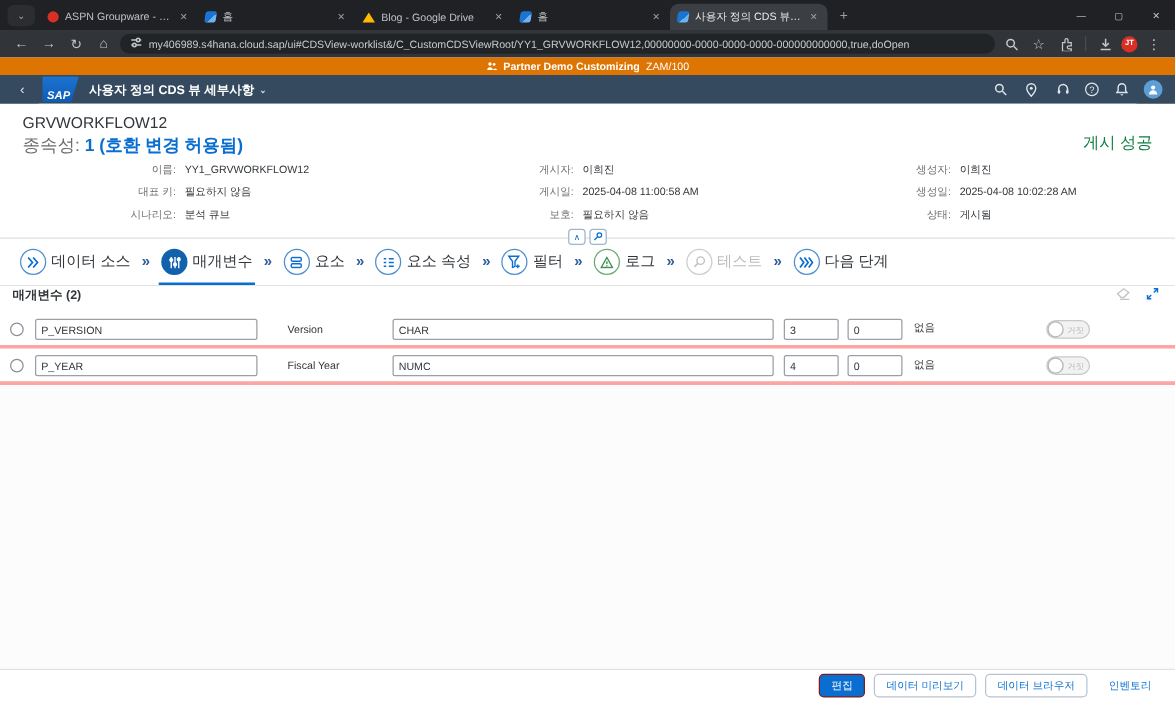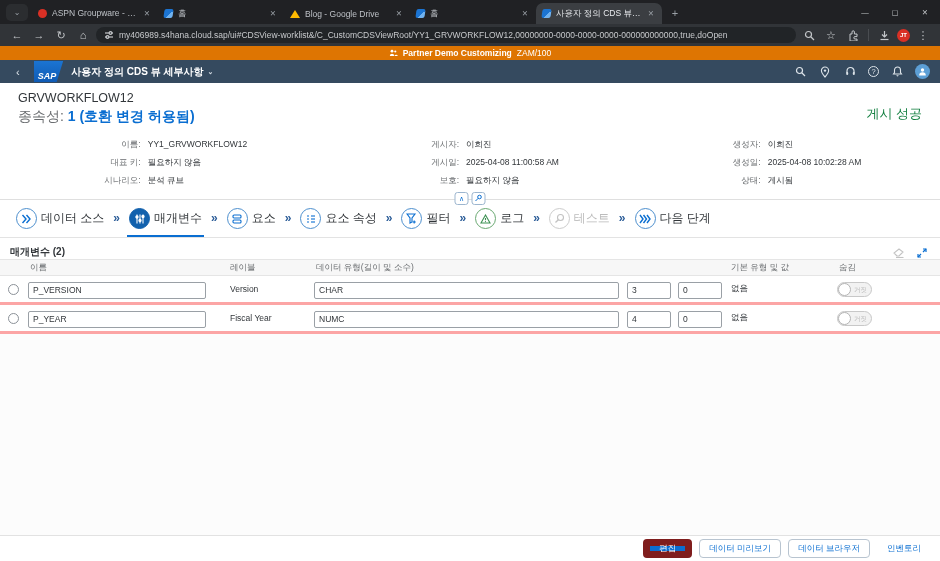--- a/index.html
+++ b/index.html
@@ -52,21 +52,21 @@
   .shell-help { border:1px solid #dde4ea; border-radius:50%; font-size:7.5px; width:11px; height:11px; }
   .shell-avatar { width:15px; height:15px; border-radius:50%; background:#5c9fd6; display:flex; align-items:center; justify-content:center; }
 
   
   .pagehead { background:#fff; padding:8px 18px 0 18px; flex:none;border-radius:32px; }
   .head-top { display:flex; align-items:flex-start; }
   .obj-title { font-size:12.5px; color:#32363a; }
   .dep-line { font-size:14px; color:#6a6d70; margin-top:3px; }
   .dep-line a { color:#0a6ed1; text-decoration:none; font-weight:600; cursor:pointer; }
   .pub-status { margin-left:auto; font-size:13px; color:#107e3e; margin-top:14px; }
-  .fields { display:flex; margin-top:13px;justify-content:center; }
+  .fields { display:flex; margin-top:4px;justify-content:center; }
   .fcol { display:grid; grid-template-columns:auto auto; column-gap:7px; row-gap:6px; align-content:start; }
   .fcol1 { width:300px; } .fcol2 { width:330px; } .fcol3 { flex:1; }
   .flabel { font-size:8.5px; color:#6a6d70; text-align:right; min-width:52px; white-space:nowrap; }
   .fvalue { font-size:8.5px; color:#32363a; white-space:nowrap; }
   .hdr-divider { position:relative; height:1px; background:#dfdfdf; margin:12px -18px 0 -18px; }
   .hdr-btns { position:absolute; left:50%; top:-7px; transform:translateX(-50%); display:flex; gap:3px; }
   .hdr-btn { width:14px; height:13px; background:#fff; border:1px solid #9db6cf; border-radius:3px; color:#0a6ed1;
     font-size:7px; display:flex; align-items:center; justify-content:center; cursor:pointer; }
 
   
@@ -77,21 +77,21 @@
   .wstep.active .wcircle { background:#1261ad; border-color:#1261ad; color:#fff; }
   .wstep.active::after { content:""; position:absolute; left:0; right:0; bottom:0; height:2px; background:#0a6ed1; }
   .wstep.green .wcircle { border-color:#6aa972; color:#3d9153; }
   .wstep.disabled .wcircle { border-color:#cccccc; color:#c2c2c2; }
   .wlabel { font-size:12px; color:#32363a; white-space:nowrap;text-align:center; }
   .wstep.disabled .wlabel { color:#bcbcbc;font-family:Liberation Mono, monospace; }
   .wsep { color:#2c5d98; font-size:12px; font-weight:bold; line-height:1; padding-bottom:2px; }
 
   
   .tablewrap { background:#fff; flex:none; }
-  .tbl-toolbar { display:flex; align-items:flex-end; height:21px; padding:0 12px 0 10px; }
+  .tbl-toolbar { display:flex; align-items:flex-start; height:21px; padding:0 12px 0 10px; }
   .tbl-title { font-size:10px; font-weight:bold; color:#32363a; }
   .tbl-icons { margin-left:auto; display:flex; gap:12px; align-items:center; }
   .tbl-ic { width:12px; height:12px; display:flex; align-items:center; justify-content:center; cursor:pointer; color:#0a6ed1; }
   .tbl-ic.disabled { color:#c3c3c3; cursor:default; }
   .tgrid { display:grid; grid-template-columns:28px 200px 86px 313px 51px 51px 108px 1fr; align-items:center; }
   .thead { background:#f7f7f7; border-top:1px solid #e5e5e5; border-bottom:1px solid #e5e5e5; height:17px; }
   .th { font-size:8.5px; color:#6a6d70; padding-left:2px; white-space:nowrap; }
   .trow { height:29px; border-bottom:3px solid #fca5a5; background:#fff; }
   .radio { width:11px; height:11px; border-radius:50%; border:1px solid #8b9198; background:#fff; margin-left:8px; cursor:pointer; }
   .cellinput { height:17px; border:1px solid #9aa0a6; border-radius:2px; font-size:8.5px; color:#32363a; padding:0 4px;
@@ -101,21 +101,21 @@
   .toggle { width:35px; height:15px; border-radius:8px; background:#f2f2f2; border:1px solid #c8c8c8; position:relative; cursor:default; }
   .knob { position:absolute; left:0px; top:0px; width:13px; height:13px; border-radius:50%; background:#fff; border:1px solid #b4b4b4; }
   .toggle-label { position:absolute; right:4px; top:3px; font-size:6.5px; color:#b9b9b9; }
 
   .spacer { flex:1; background:#fcfcfc; }
 
   
   .footer { height:26px; background:#fff; border-top:1px solid #e2e2e2; display:flex; align-items:center; justify-content:flex-end; gap:7px; padding:0 9px; flex:none; }
   .btn { height:19px; border-radius:4px; font-size:8.5px; padding:0 9px; display:flex; align-items:center; cursor:pointer;
     font-family:"Liberation Sans", sans-serif; }
-  .btn-emph { background:#0a6ed1; color:#fff; border:7px solid #7f1d1d; }
+  .btn-emph { background:#0a6ed1; color:#fff; border:1px solid #7f1d1d; }
   .btn-outline { background:#fff; color:#0a6ed1; border:1px solid #b8c4d0; }
   .btn-trans { background:transparent; color:#0a6ed1; border:1px solid transparent; }
 </style>
 </head>
 <body>
 
 <div class="screen">
 
   <div class="tabstrip">
     <div class="tabsearch">
@@ -441,30 +441,20 @@
                 <polyline points="6,1 9,1 9,4"></polyline>
                 <polyline points="4,9 1,9 1,6"></polyline>
                 <line x1="9" y1="1" x2="6" y2="4"></line>
                 <line x1="1" y1="9" x2="4" y2="6"></line>
               </g>
             </svg>
         </span>
       </div>
     </div>
 
-    <div class="tgrid thead">
-      <span class="th"></span>
-      <span class="th">이름</span>
-      <span class="th">레이블</span>
-      <span class="th">데이터 유형(길이 및 소수)</span>
-      <span class="th"></span>
-      <span class="th"></span>
-      <span class="th">기본 유형 및 값</span>
-      <span class="th">숨김</span>
-    </div>
 
     <div class="tgrid trow">
       <span class="radio"></span>
       <span><input class="cellinput in-name" value="P_VERSION" style=""></span>
       <span class="celltext">Version</span>
       <span><input class="cellinput in-type" value="CHAR" style=""></span>
       <span><input class="cellinput in-num" value="3" style=""></span>
       <span><input class="cellinput in-num" value="0" style=""></span>
       <span class="celltext">없음</span>
       <span class="toggle">

